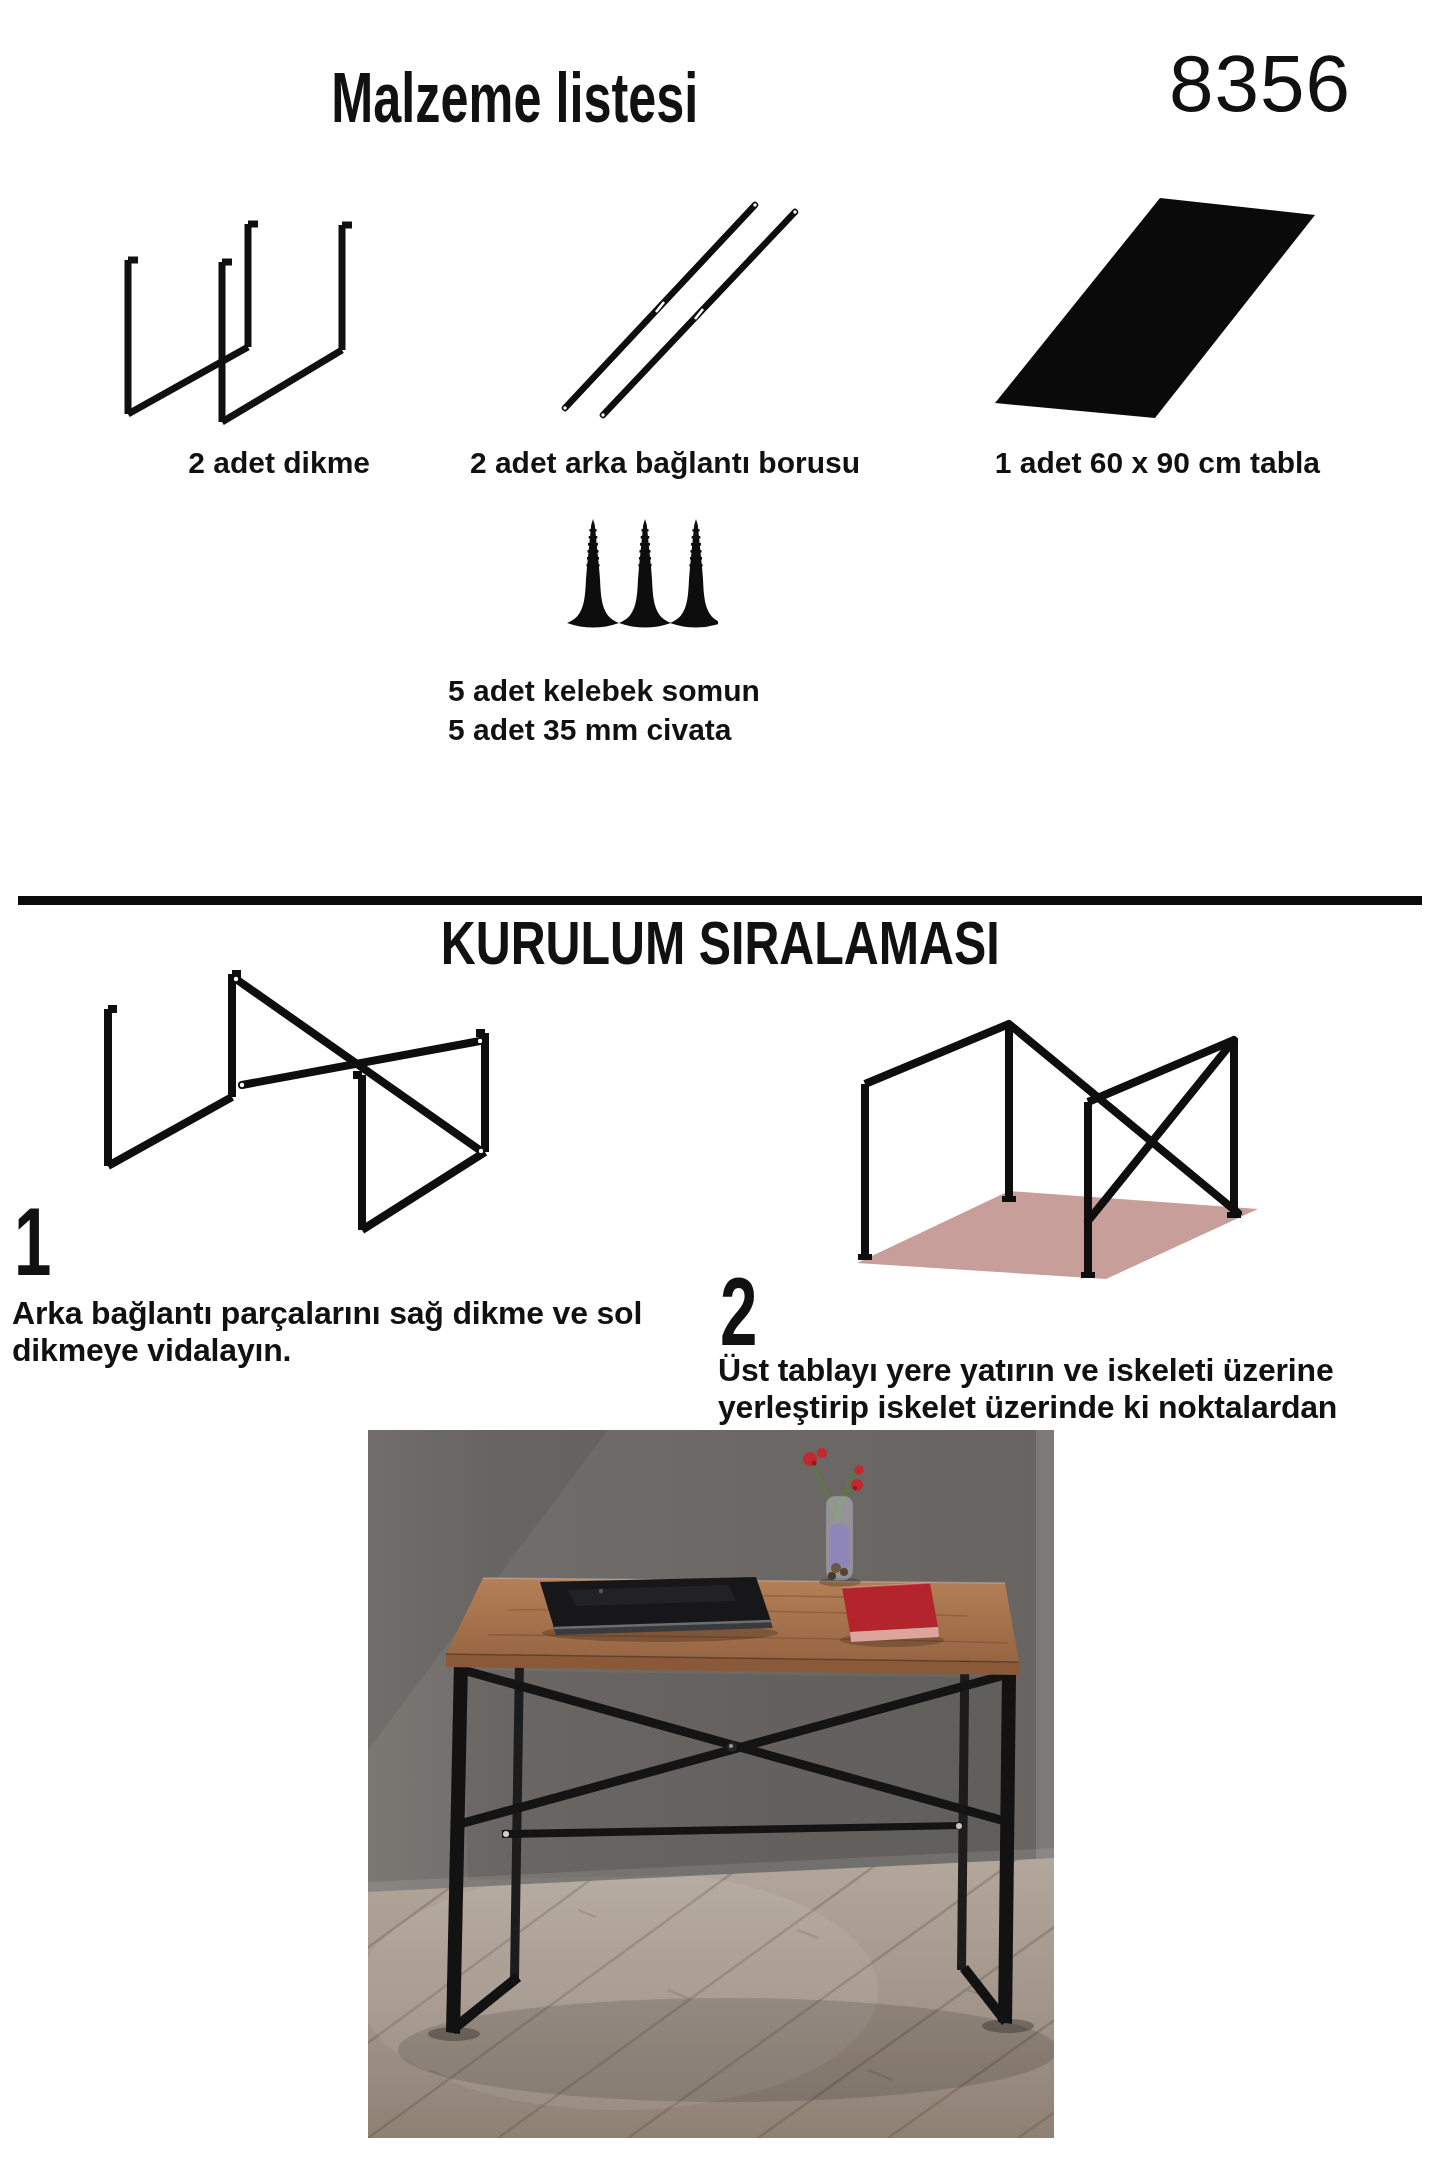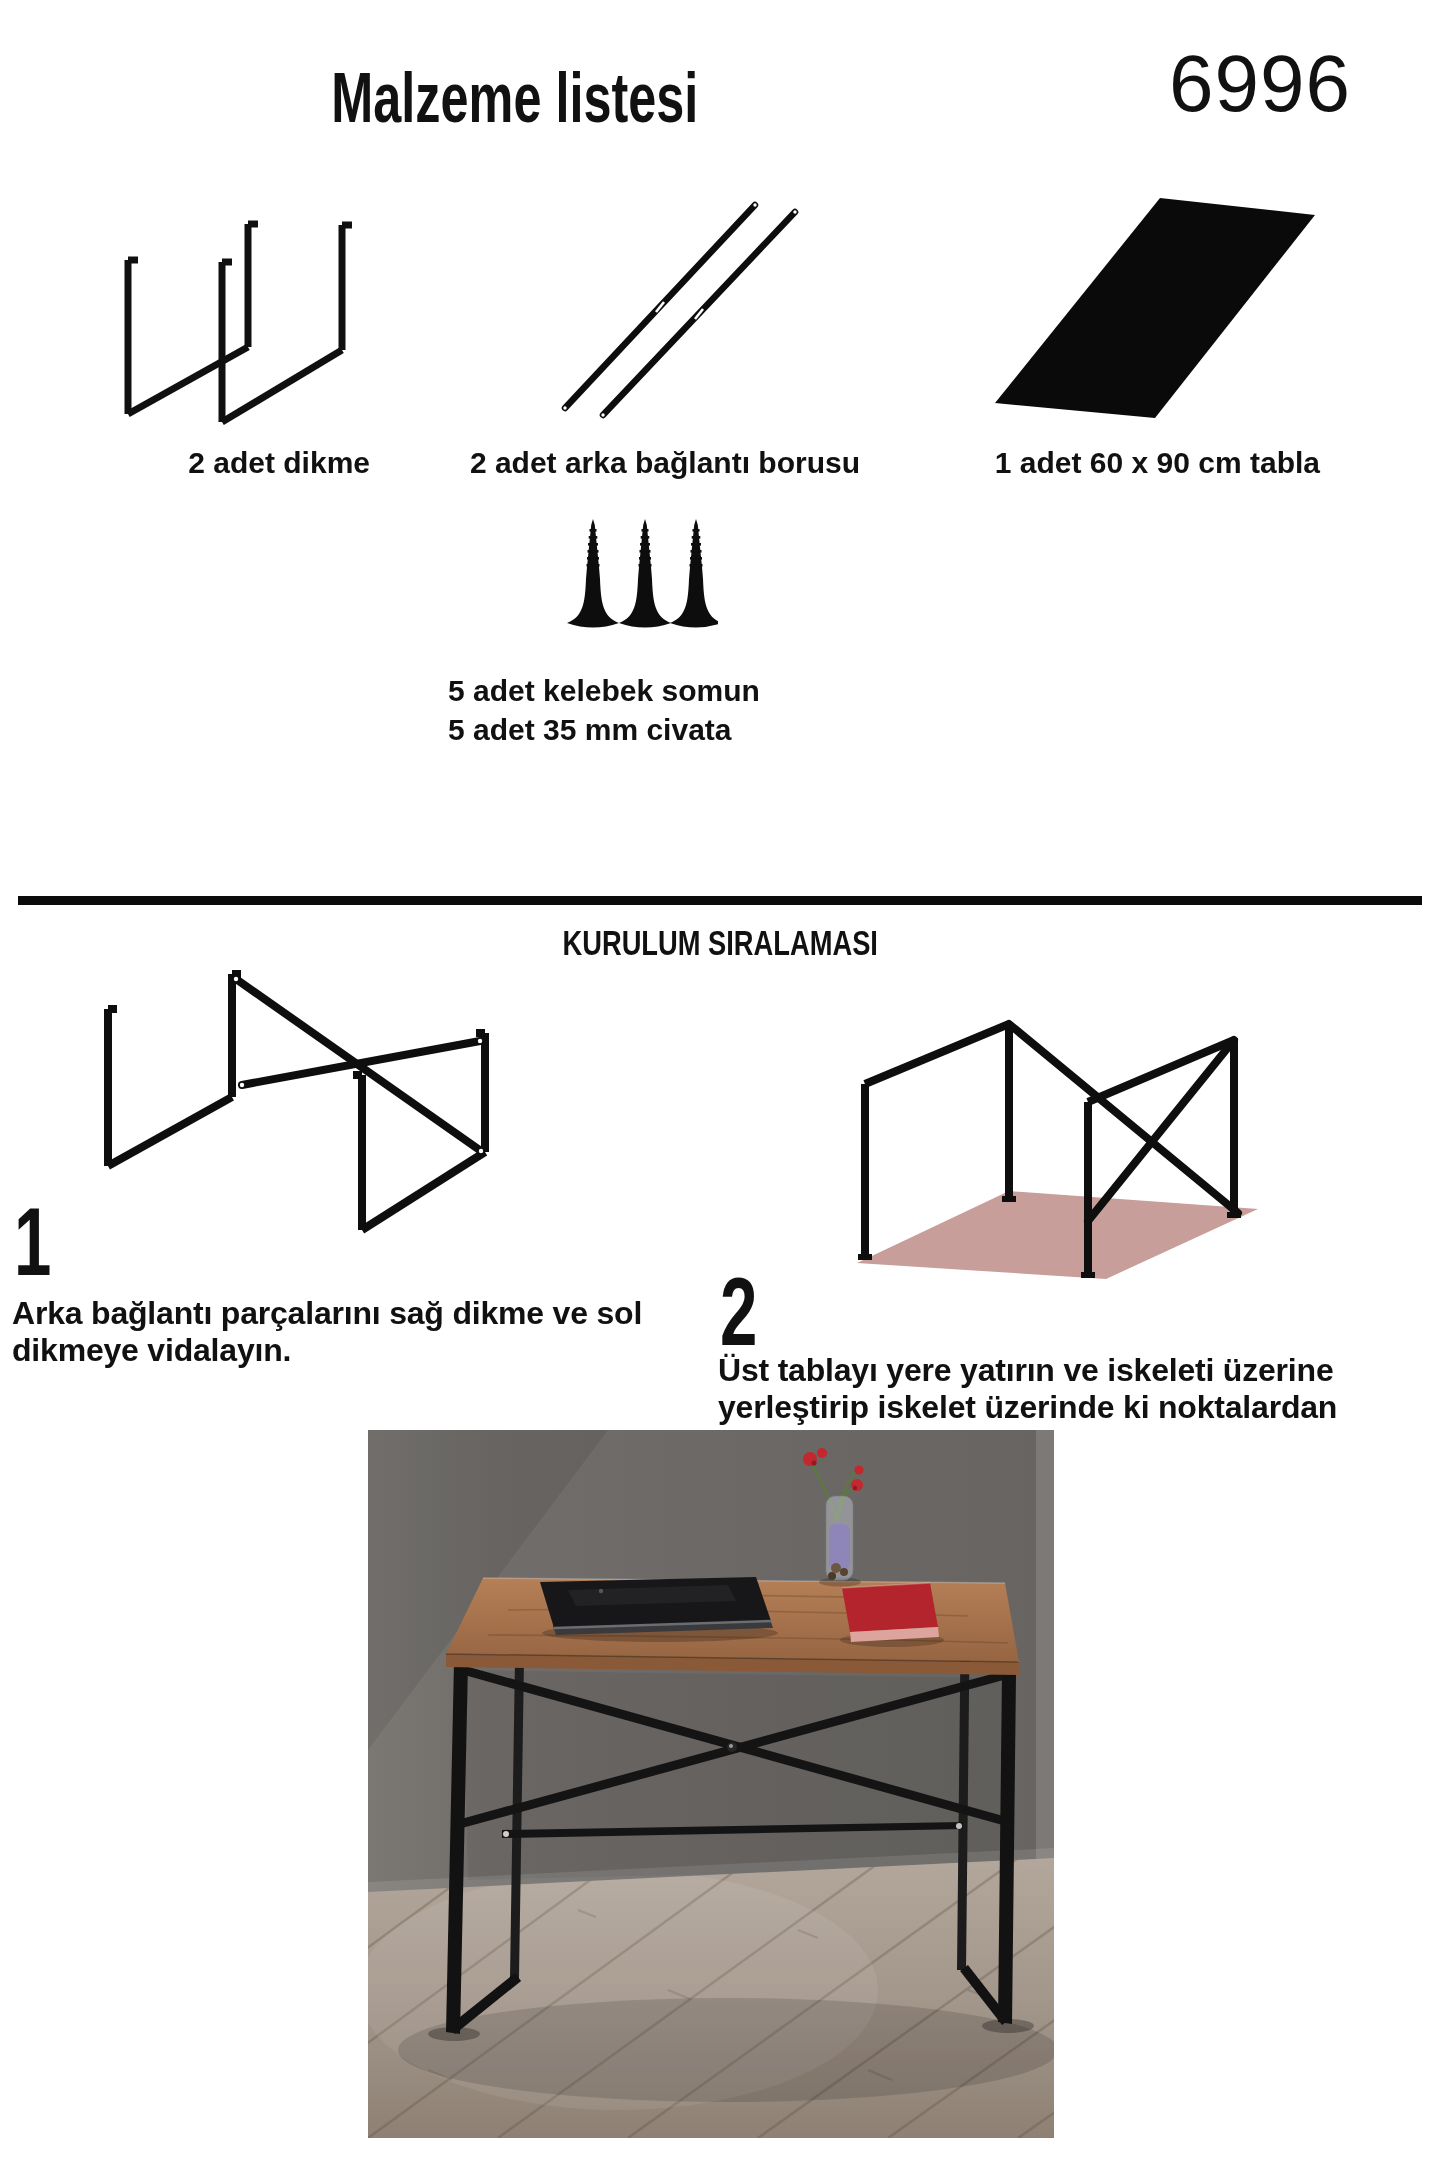--- a/index.html
+++ b/index.html
@@ -20,21 +20,21 @@
   .part-label{
     top:434px;height:36px;text-align:right;font-size:30px;font-weight:700;white-space:nowrap;
   }
   .hardware-list{
     left:448px;top:660px;font-size:30px;font-weight:700;line-height:38.5px;white-space:nowrap;
   }
   .divider{
     left:18px;top:884px;width:1404px;height:9px;background:#0b0b0b;
   }
   .section-heading{
-    left:0;top:902px;width:1440px;text-align:center;font-size:35px;font-weight:700;line-height:58px;white-space:nowrap;
+    left:0;top:902px;width:1440px;text-align:center;font-size:62px;font-weight:700;line-height:58px;white-space:nowrap;
   }
   .section-heading .squeeze{display:inline-block;transform:scaleX(0.78);transform-origin:center;}
   .step-number{
     font-size:96px;font-weight:700;line-height:96px;
   }
   .step-number .squeeze{display:inline-block;transform:scaleX(0.70);transform-origin:left center;}
   .step-text{
     font-size:32px;font-weight:700;letter-spacing:-0.2px;line-height:37px;
   }
   #step1-text{left:12px;top:1283px;width:680px;}
@@ -44,21 +44,21 @@
   svg{display:block;}
 </style>
 </head>
 <body>
 
 <div id="page">
 
   <div class="abs doc-title">
     <span class="squeeze">Malzeme listesi</span>
   </div>
-  <div class="abs model-number">6996</div>
+  <div class="abs model-number">8356</div>
 
   <svg class="abs" style="left:100px;top:148px;" width="270" height="270" viewBox="0 0 270 270">
     <g stroke="#101010" stroke-width="7" fill="none" stroke-linecap="butt">
 
       <path d="M28,100 h10"></path>
         <path d="M28,100 V254"></path>
       <path d="M28,254 L148,187"></path>
       <path d="M148,64 h10"></path>
         <path d="M148,64 V187"></path>
 

